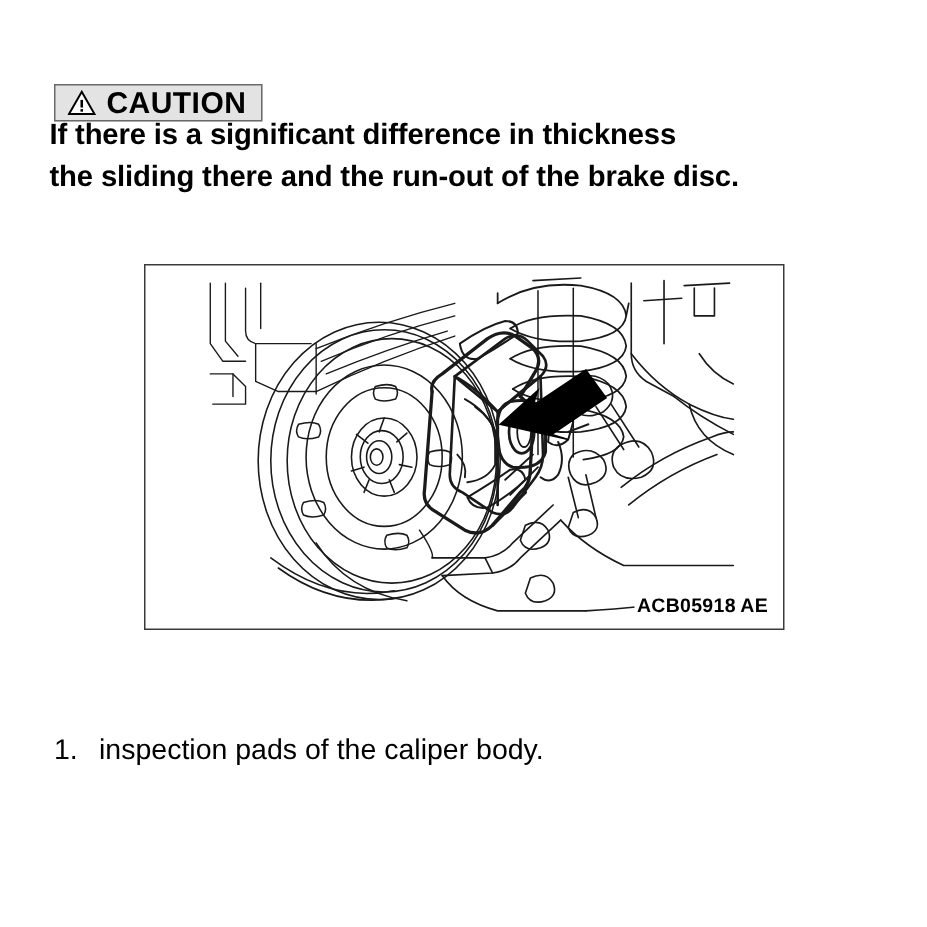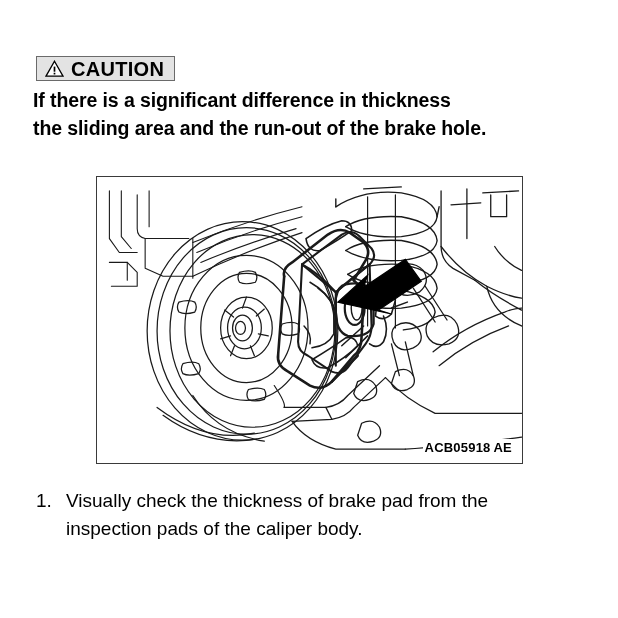--- a/index.html
+++ b/index.html
@@ -41,36 +41,36 @@
     font-weight: bold;
     letter-spacing: 0.3px;
     line-height: 1;
     white-space: nowrap;
   }
 
   
   .caution-text {
     position: absolute;
     left: 33px;
-    top: 87px;
+    top: 77px;
     width: 580px;
     font-size: 19.5px;
     font-weight: bold;
     line-height: 27.5px;
     letter-spacing: -0.1px;
   }
   .caution-text .tline { display: block; white-space: nowrap; }
 
   
   .figure-frame {
     position: absolute;
     left: 96px;
     top: 176px;
     width: 427px;
-    height: 288px;
+    height: 244px;
     box-sizing: border-box;
     border: 1.5px solid #3a3a3a;
     background: #ffffff;
     overflow: hidden;
   }
   .figure-svg { display: block; width: 100%; height: 100%; }
   .figure-id {
     position: absolute;
     right: 8px;
     bottom: 7px;
@@ -110,21 +110,21 @@
   <svg class="warning-triangle" viewBox="0 0 20 18">
     <polygon points="10,1.3 19,17 1,17" fill="#ffffff" stroke="#000000" stroke-width="1.4" stroke-linejoin="miter"></polygon>
     <rect x="9.1" y="7" width="1.8" height="5.4" fill="#000000"></rect>
     <rect x="9.1" y="13.5" width="1.8" height="1.8" fill="#000000"></rect>
   </svg>
   <span class="caution-label">CAUTION</span>
 </div>
 
 <div class="caution-text">
   <span class="tline">If there is a significant difference in thickness</span>
-  <span class="tline">the sliding area and the run-out of the brake hole.</span>
+  <span class="tline">the sliding there and the run-out of the brake disc.</span>
 </div>
 
 <div class="figure-frame">
   <svg class="figure-svg" viewBox="0 0 427 288">
     <g fill="none" stroke="#1a1a1a" stroke-width="1.25" stroke-linejoin="round" stroke-linecap="round">
 
       <g stroke-width="1.1">
         <path d="M12 14 L12 62 L22 76 L40 76"></path>
         <path d="M24 14 L24 60 L34 72"></path>
         <path d="M40 18 L40 52 Q40 60 48 62 L92 62"></path>
@@ -268,17 +268,16 @@
 
   <div class="figure-id">
     <span>ACB05918</span><span class="suffix">AE</span>
   </div>
 </div>
 
 <ol class="step-list" style="list-style:none;margin:0;padding:0;">
   <li class="step-item">
     <span class="step-num">1.</span>
     <span class="step-body">
-      <span class="tline">Visually check the thickness of brake pad from the</span>
       <span class="tline">inspection pads of the caliper body.</span>
     </span>
   </li>
 </ol>
 
 </body></html>

